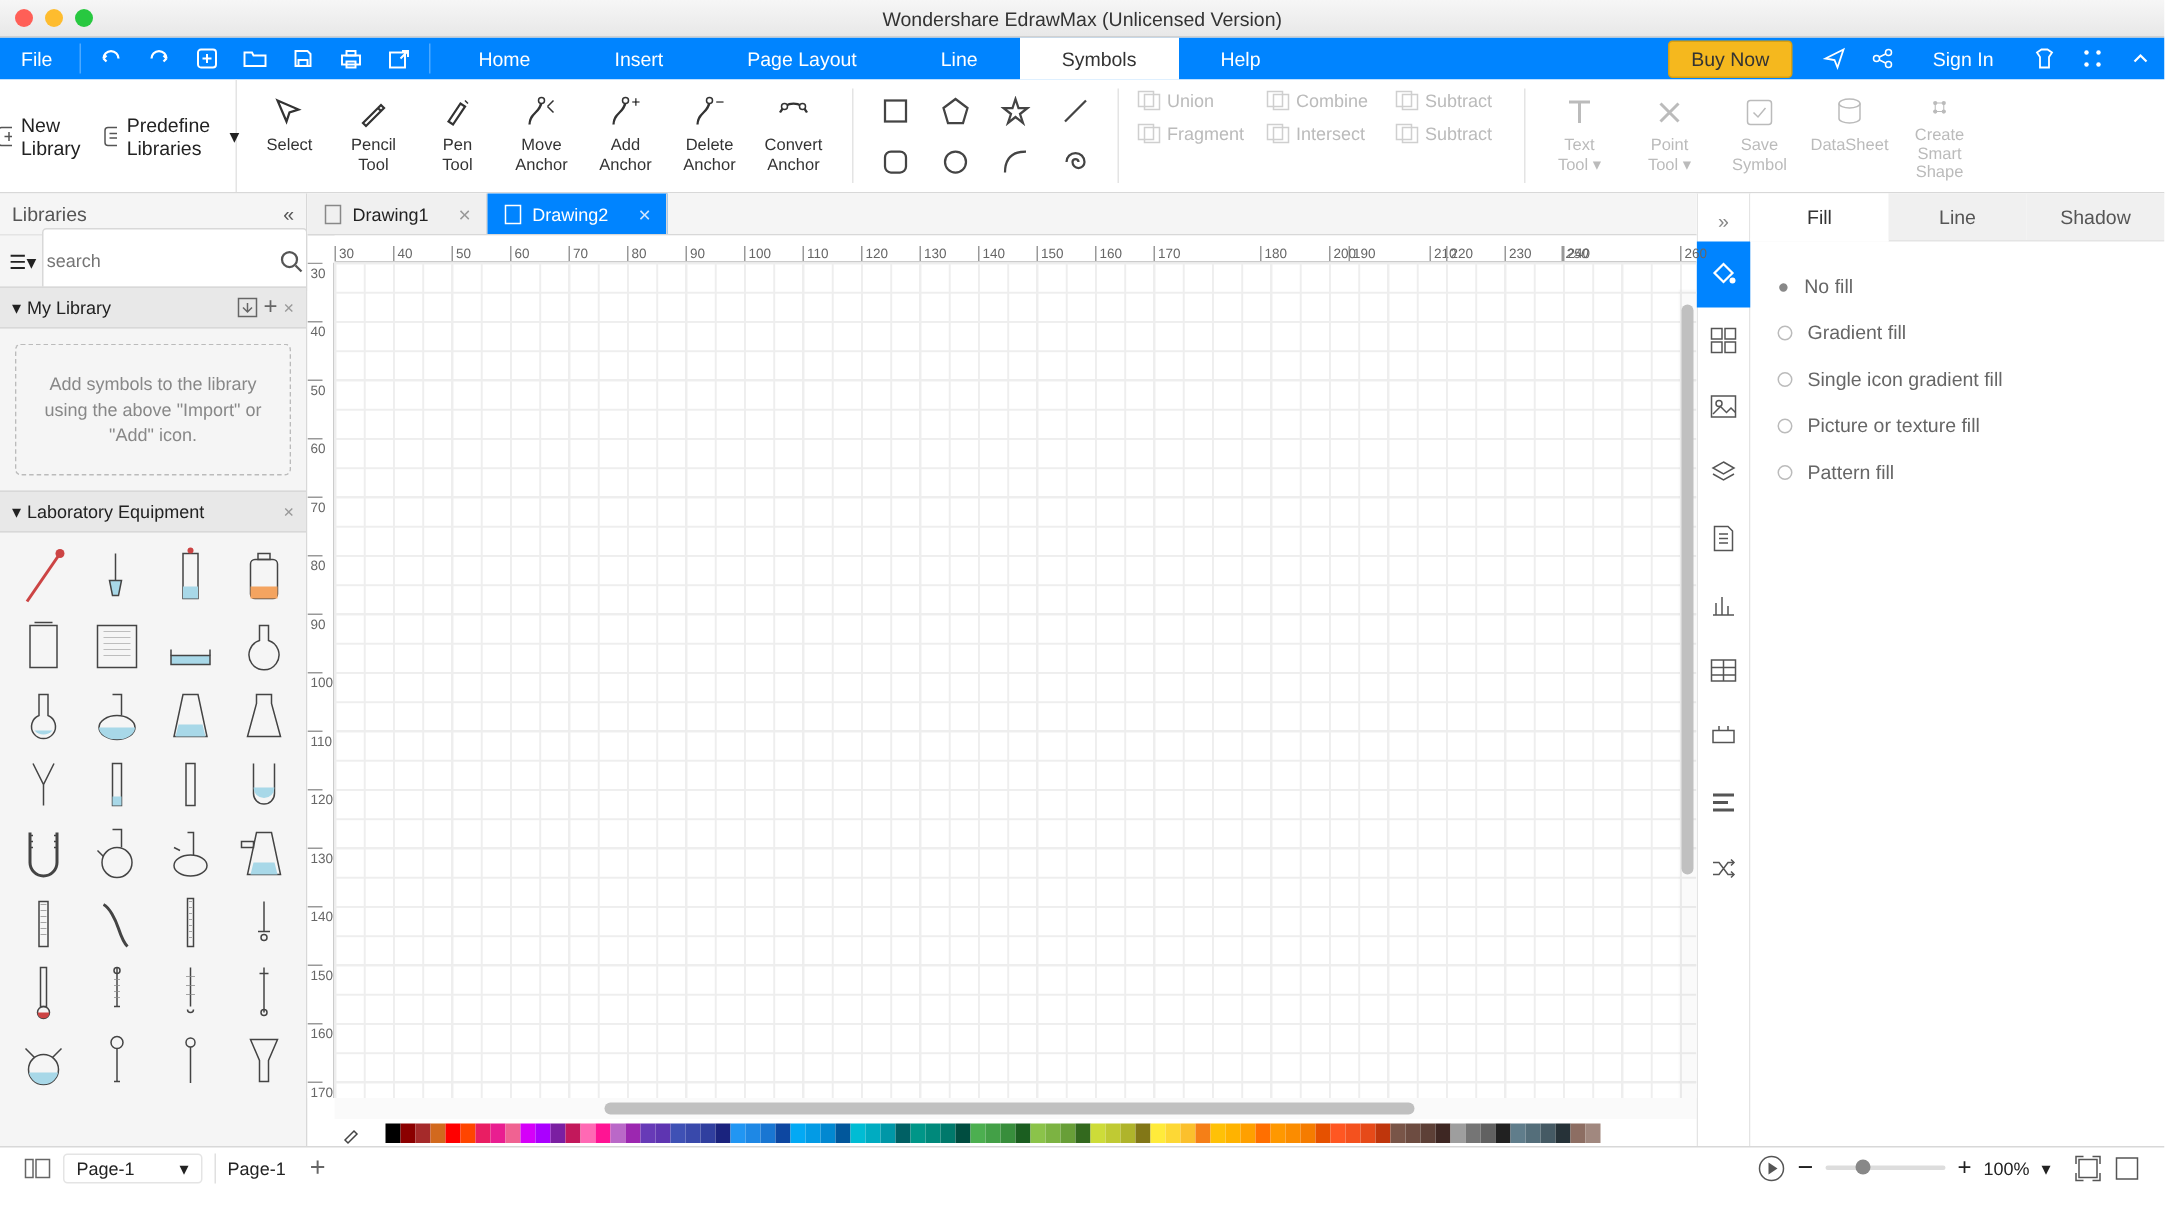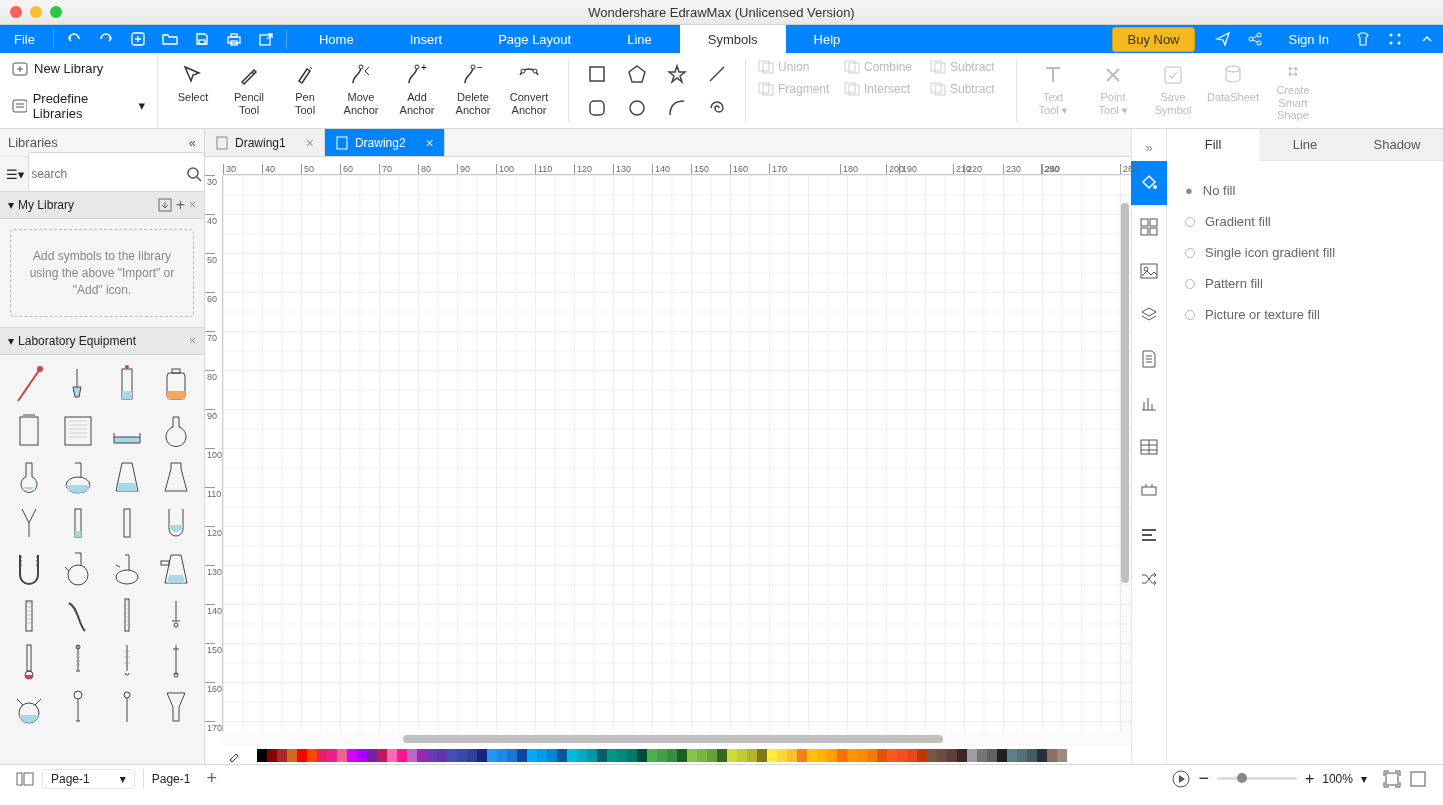--- a/index.html
+++ b/index.html
@@ -12,21 +12,21 @@
 .menubar{height:28px;background:#0084ff;display:flex;align-items:center;color:#fff}
 .menubar .mbtn{padding:0 18px;height:28px;display:flex;align-items:center;cursor:pointer;font-size:13px}
 .menubar .mbtn.file{padding:0 14px}
 .menubar .sep{width:1px;height:20px;background:rgba(255,255,255,.3);margin:0 4px}
 .menubar .ibtn{width:32px;height:28px;display:flex;align-items:center;justify-content:center;cursor:pointer}
 .menubar .tab{padding:0 28px;height:28px;display:flex;align-items:center;font-size:13px}
 .menubar .tab.active{background:#fff;color:#333}
 .menubar .spacer{flex:1}
 .buynow{background:#f5b81e;color:#333;padding:4px 14px;border-radius:3px;font-size:13px;margin-right:12px;border:1px solid #d89f0f}
 .ribbon{height:76px;background:#fff;border-bottom:1px solid #d8d8d8;display:flex;align-items:stretch}
-.ribL{width:158px;border-right:1px solid #e4e4e4;display:flex;flex-direction:column;justify-content:center;gap:6px;padding:4px 10px}
+.ribL{width:158px;border-right:1px solid #e4e4e4;display:flex;flex-direction:row;justify-content:center;gap:6px;padding:4px 10px}
 .libbtn{display:flex;align-items:center;gap:6px;font-size:13px;padding:4px 2px;cursor:pointer}
 .ribTools{display:flex;align-items:flex-start;padding:6px 10px;gap:6px}
 .tool{display:flex;flex-direction:column;align-items:center;width:50px;gap:4px;cursor:pointer;padding-top:4px}
 .tool .ticon{width:24px;height:24px}
 .tool .tlabel{font-size:11px;text-align:center;line-height:1.15;color:#333}
 .vsep{width:1px;background:#e4e4e4;margin:6px 4px}
 .shapegrid{display:grid;grid-template-columns:repeat(4,36px);grid-template-rows:repeat(2,30px);gap:4px;padding:6px}
 .sbtn{display:flex;align-items:center;justify-content:center;border:1px solid transparent;border-radius:3px;cursor:pointer}
 .boolops{display:flex;flex-direction:column;padding:4px;gap:2px}
 .boolrow{display:flex;gap:4px}
@@ -878,25 +878,25 @@
         <div class="radio">
           <span class="rdot"></span>
           <span>Gradient fill</span>
         </div>
         <div class="radio">
           <span class="rdot"></span>
           <span>Single icon gradient fill</span>
         </div>
         <div class="radio">
           <span class="rdot"></span>
-          <span>Pattern fill</span>
+          <span>Picture or texture fill</span>
         </div>
         <div class="radio">
           <span class="rdot"></span>
-          <span>Picture or texture fill</span>
+          <span>Pattern fill</span>
         </div>
       </div>
   </div>
 </div>
 
 <div class="statusbar">
   <div class="sec">
     <svg width="18" height="14">
         <rect x="1" y="1" width="5" height="12" fill="none" stroke="#666"></rect>
         <rect x="8" y="1" width="9" height="12" fill="none" stroke="#666"></rect>

